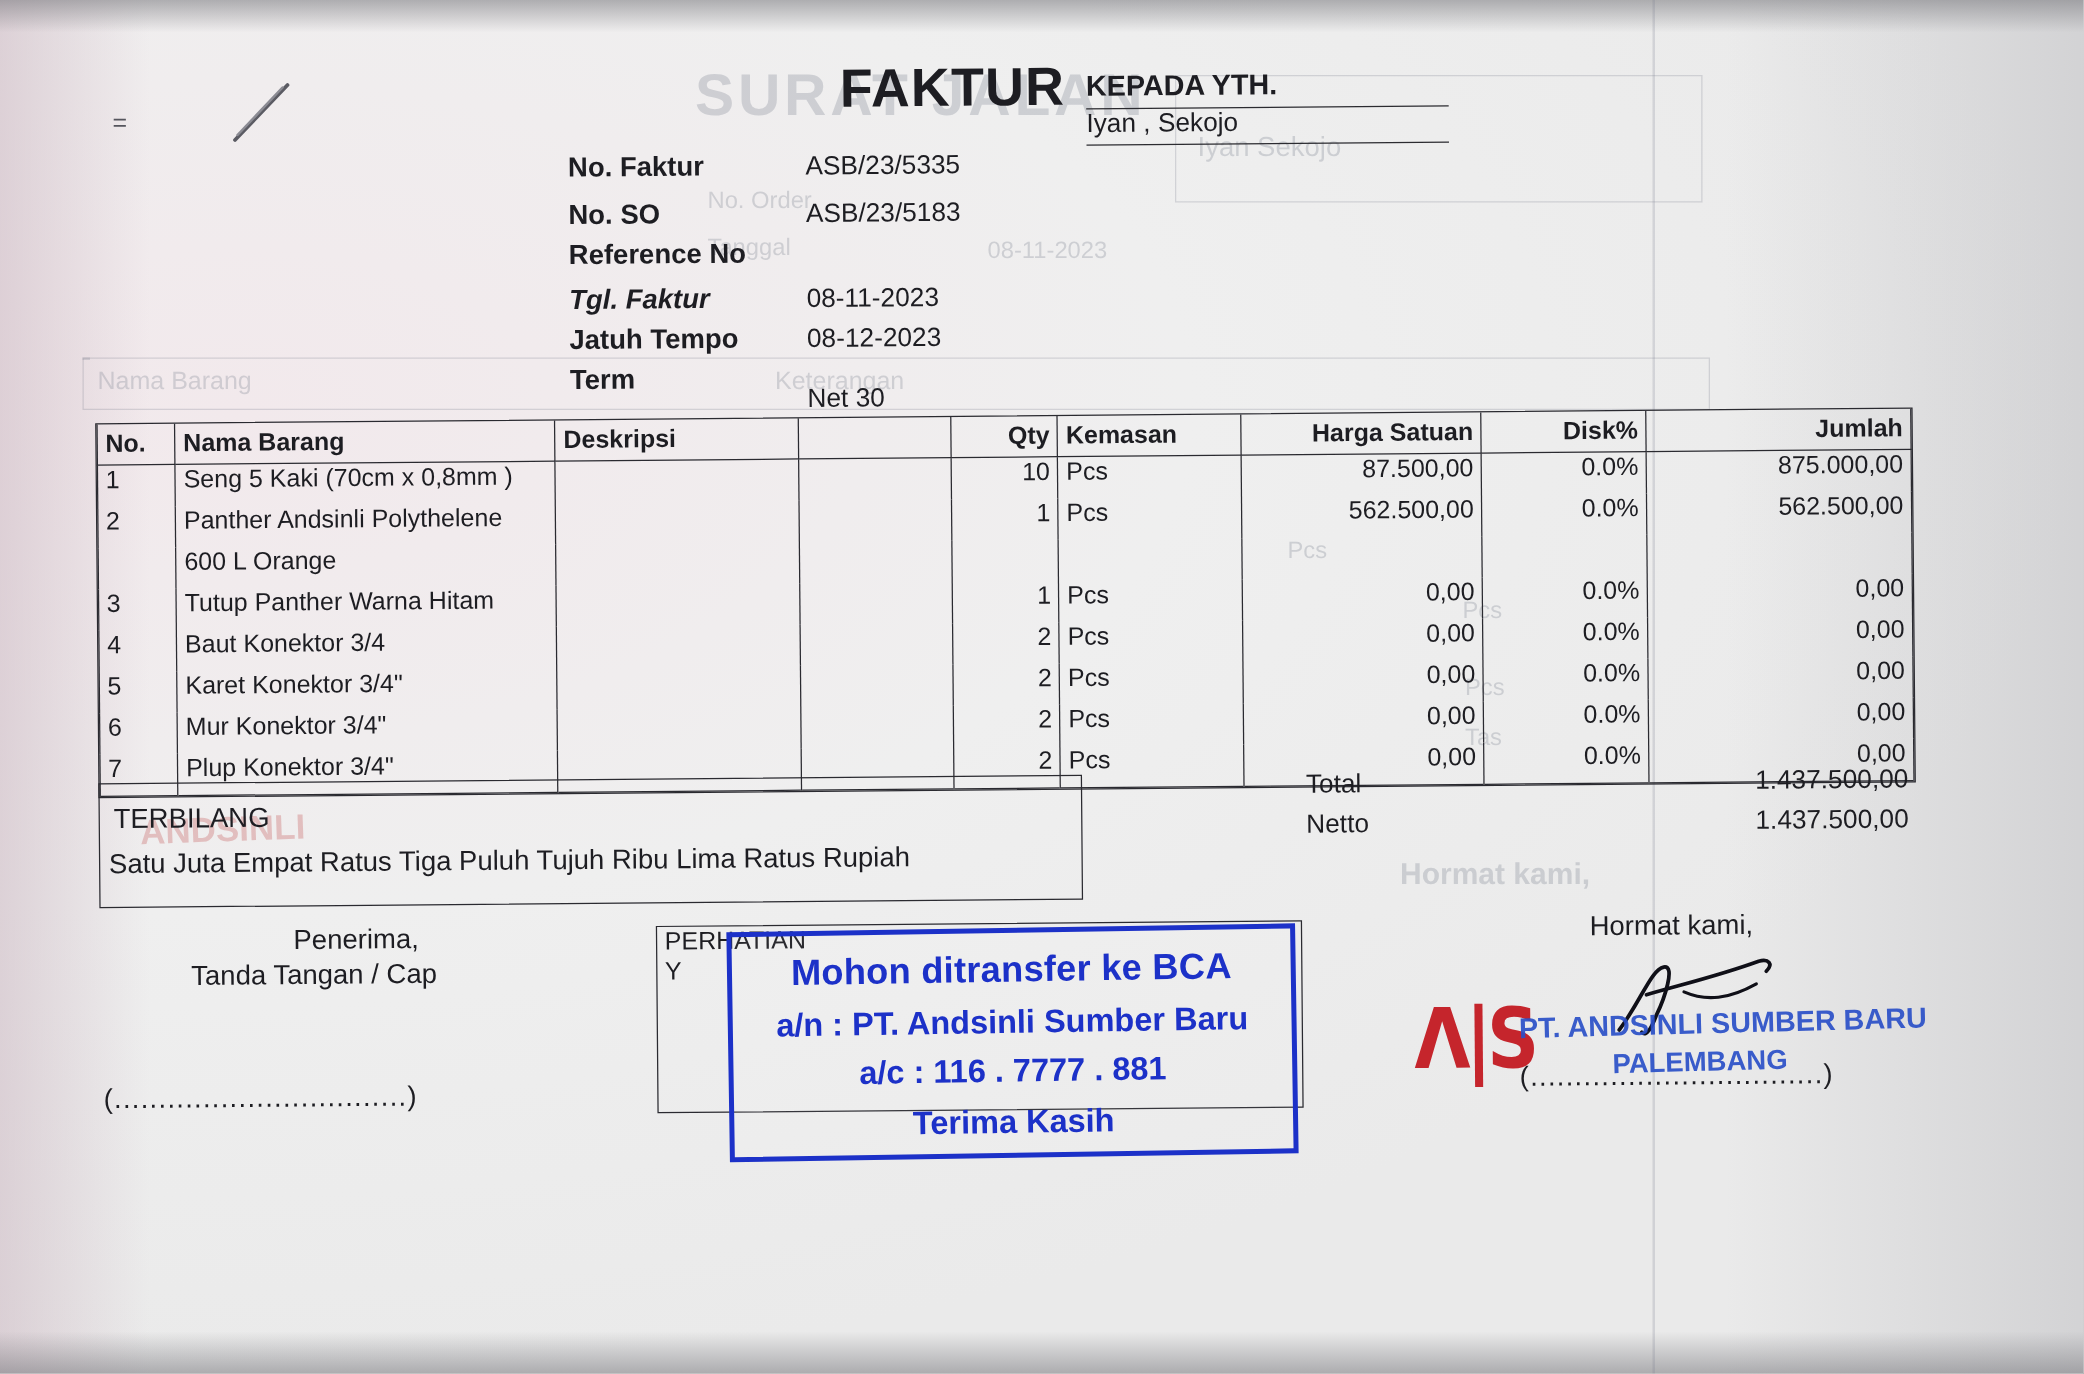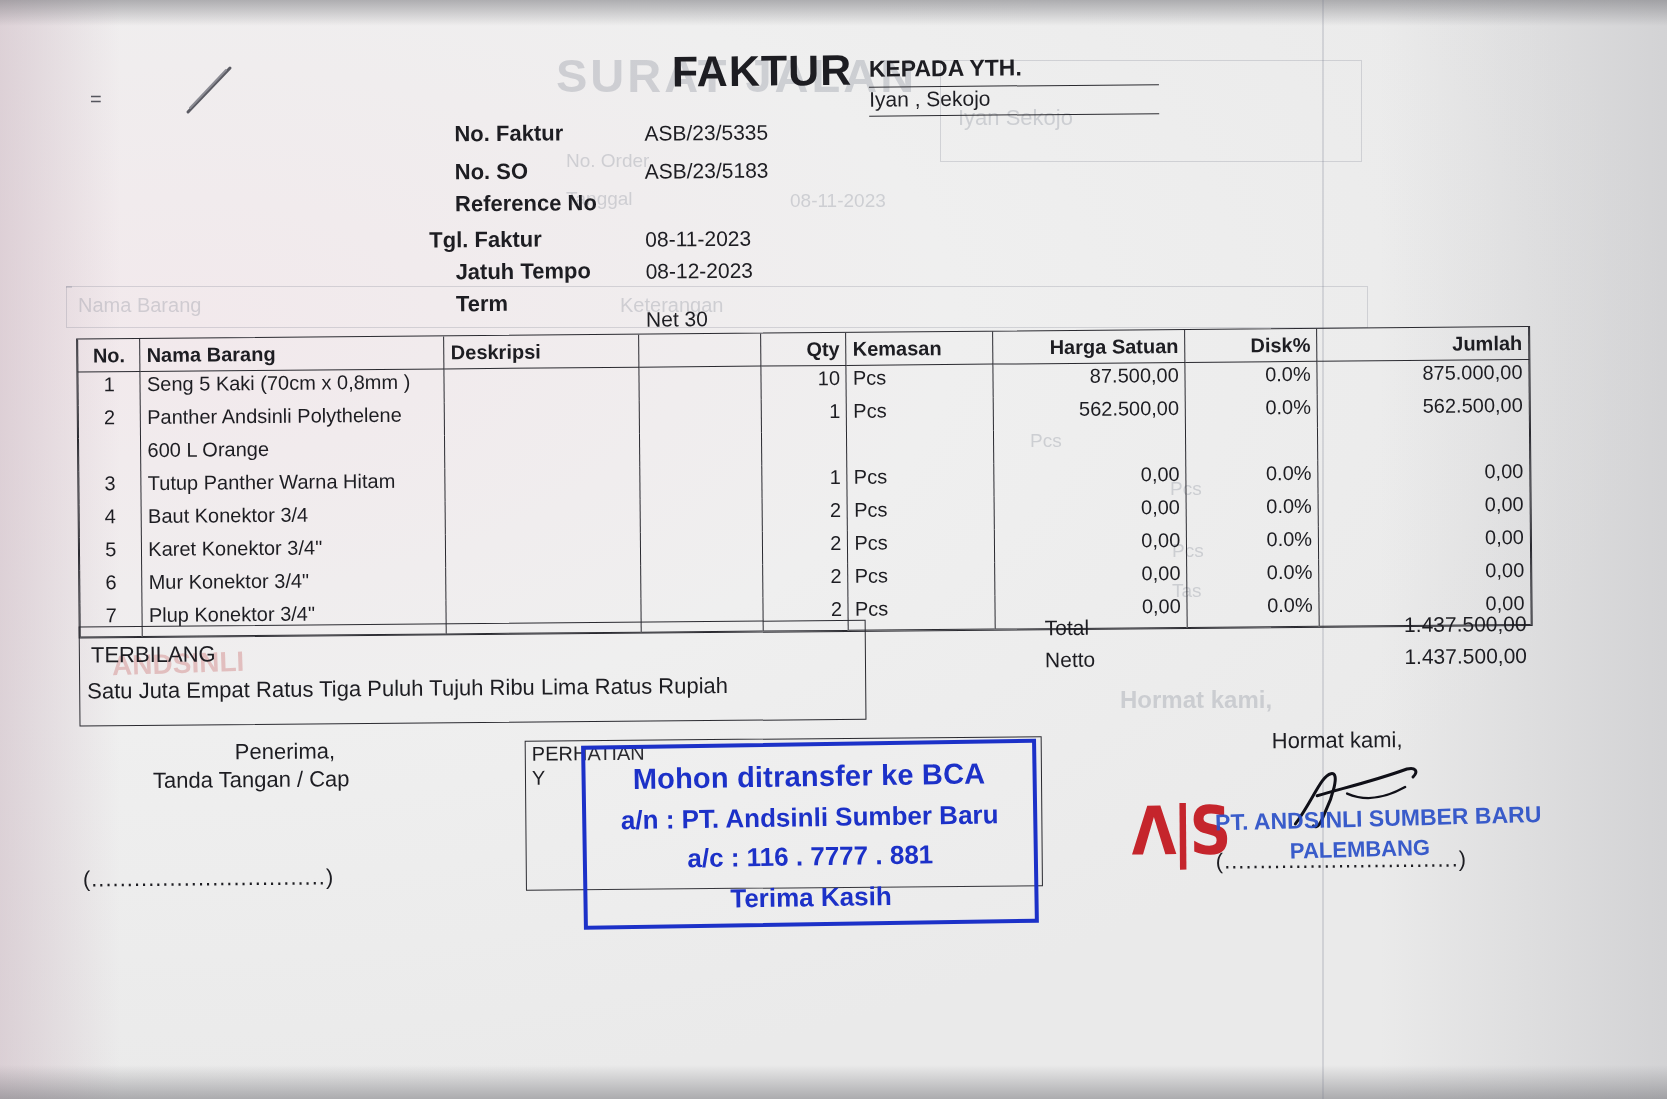--- a/index.html
+++ b/index.html
@@ -108,21 +108,21 @@
     padding: 1px 6px;
     font-weight: normal;
     color: #1d1d22;
   }
   .tbl thead th {
     border-bottom: 1.6px solid #2a2a30;
     font-weight: bold;
     height: 30px;
     vertical-align: middle;
   }
-  .c-no   { width: 52px;  text-align: center; }
+  .c-no   { width: 52px;  text-align: left; }
   .c-nama { width: 320px; text-align: left; }
   .c-desk { width: 196px; text-align: left; }
   .c-desk2{ width: 126px; }
   .c-qty  { width: 78px;  text-align: right; }
   .c-kem  { width: 140px; text-align: left; }
   .c-harga{ width: 192px; text-align: right; }
   .c-disk { width: 128px; text-align: right; }
   .c-jml  { width: 214px; text-align: right; }
   .tbl tbody td { height: 31px; vertical-align: top; }
   .tbl tbody tr td { border-bottom: none; }
@@ -238,21 +238,21 @@
 
     <div class="t lbl" style="left:458px; top:118px;">No. Faktur</div>
     <div class="t val" style="left:648px; top:120px;">ASB/23/5335</div>
 
     <div class="t lbl" style="left:458px; top:156px;">No. SO</div>
     <div class="t val" style="left:648px; top:158px;">ASB/23/5183</div>
 
     <div class="t lbl" style="left:458px; top:188px;">Reference No</div>
     <div class="t val" style="left:648px; top:190px;"></div>
 
-    <div class="t lbl" style="left:432px; top:224px;">Tgl. Faktur</div>
+    <div class="t lbl" style="left:458px; top:224px;font-style:italic;">Tgl. Faktur</div>
     <div class="t val" style="left:648px; top:226px;">08-11-2023</div>
 
     <div class="t lbl" style="left:458px; top:256px;">Jatuh Tempo</div>
     <div class="t val" style="left:648px; top:258px;">08-12-2023</div>
 
     <div class="t lbl" style="left:458px; top:288px;text-align:center;">Term</div>
     <div class="t val" style="left:648px; top:290px;margin-top:16px;">Net 30</div>
 
     <div class="tbl">
       <table>

